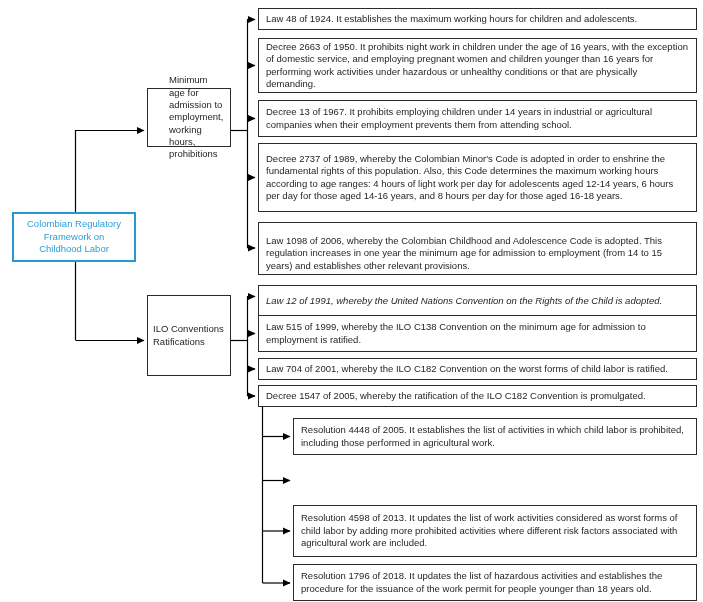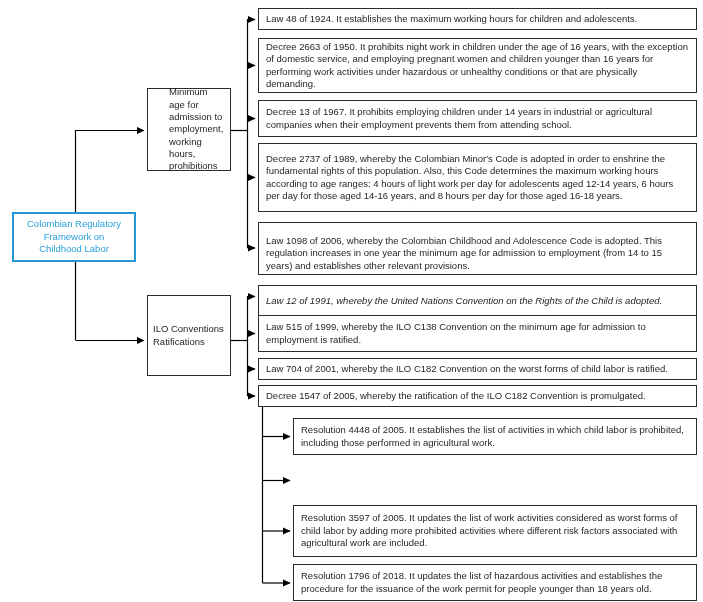--- a/index.html
+++ b/index.html
@@ -83,21 +83,21 @@
       <line x1="262.5" y1="583" x2="290" y2="583" marker-end="url(#arw)"></line>
     </g>
   </svg>
 
   <div class="box root">
     <div>Colombian Regulatory</div>
     <div>Framework on</div>
     <div>Childhood Labor</div>
   </div>
 
-  <div class="box node" style="top:88px; height:83px;padding-left:21px;">
+  <div class="box node" style="top:88px; height:59px;padding-left:21px;">
     <span>Minimum age for admission to employment, working hours, prohibitions</span>
   </div>
   <div class="box node" style="top:295px; height:81px;">
     <span>ILO Conventions Ratifications</span>
   </div>
 
   <div class="box leaf" style="top:8px;   height:22px;">
     <span>Law 48 of 1924. It establishes the maximum working hours for children and adolescents.</span>
   </div>
   <div class="box leaf" style="top:38px;  height:55px;">
@@ -123,19 +123,19 @@
     <span>Law 704 of 2001, whereby the ILO C182 Convention on the worst forms of child labor is ratified.</span>
   </div>
   <div class="box leaf" style="top:385px; height:22px;">
     <span>Decree 1547 of 2005, whereby the ratification of the ILO C182 Convention is promulgated.</span>
   </div>
 
   <div class="box leaf2" style="top:418px; height:37px;">
     <span>Resolution 4448 of 2005. It establishes the list of activities in which child labor is prohibited, including those performed in agricultural work.</span>
   </div>
   <div class="box leaf2" style="top:505px; height:52px;">
-    <span>Resolution 3597 of 2005. It updates the list of work activities considered as worst forms of child labor by adding more prohibited activities where different risk factors associated with agricultural work are included.</span>
+    <span>Resolution 4598 of 2013. It updates the list of work activities considered as worst forms of child labor by adding more prohibited activities where different risk factors associated with agricultural work are included.</span>
   </div>
   <div class="box leaf2" style="top:564px; height:37px;">
     <span>Resolution 1796 of 2018. It updates the list of hazardous activities and establishes the procedure for the issuance of the work permit for people younger than 18 years old.</span>
   </div>
 
 </div>
 
 </body></html>

